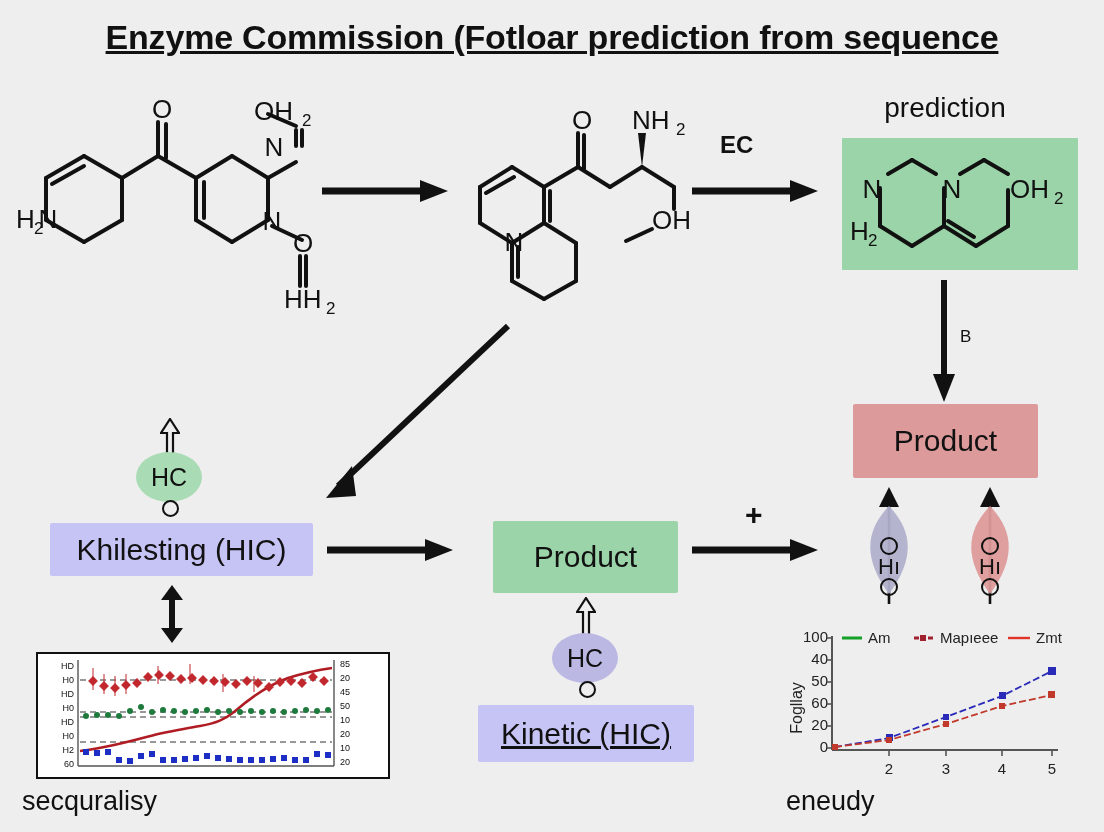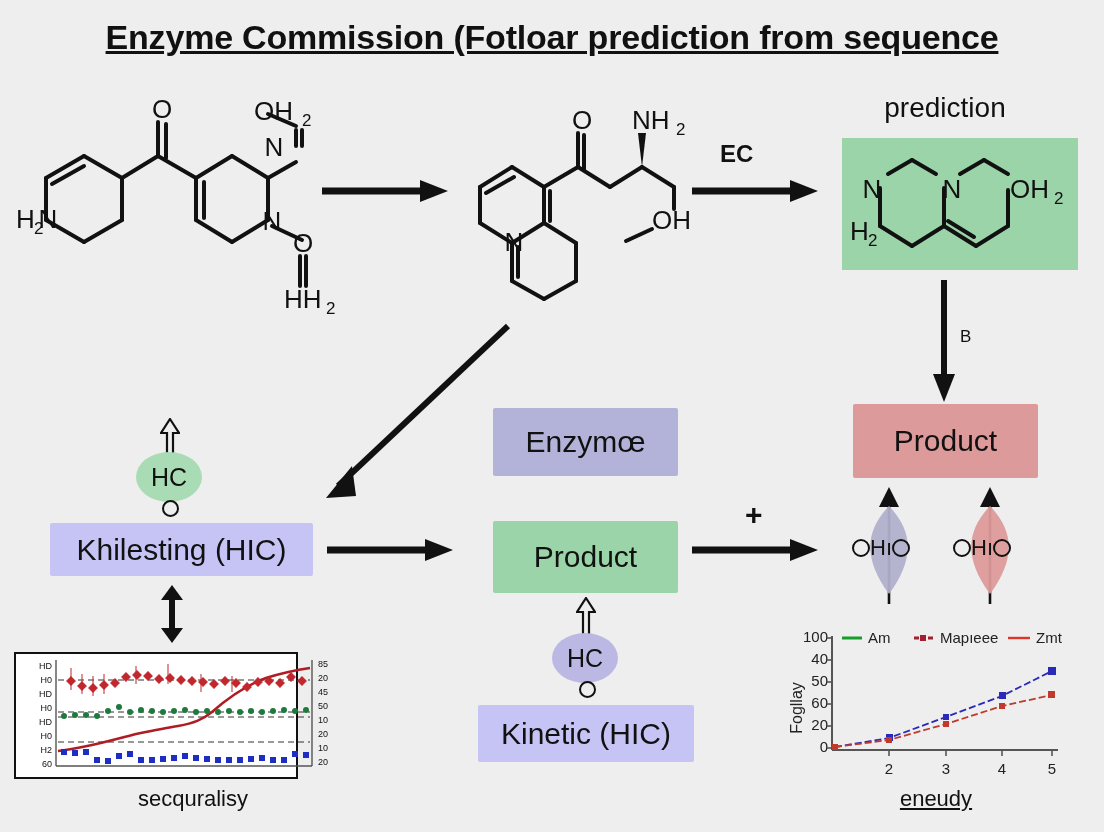--- a/index.html
+++ b/index.html
@@ -29,21 +29,21 @@
     font-size:30px;color:#111;
     border-radius:2px;
   }
   .box.lav{background:#c6c3f5;}
   .box.lavdim{background:#b3b3d9;}
   .box.grn{background:#9bd4a8;}
   .box.red{background:#dd9a9a;}
 
   
   .caption{
-    font-size:22px;color:#111;text-align:center;white-space:nowrap;
+    font-size:27px;color:#111;white-space:nowrap;
   }
   .smalltitle{
     font-size:28px;color:#111;text-align:center;white-space:nowrap;
   }
   .arrowlabel{font-size:24px;font-weight:bold;color:#111;}
   .plussym{font-size:30px;font-weight:bold;color:#111;}
   .bsym{font-size:17px;color:#111;}
 
   
   .molsvg text{font-family:"Liberation Sans", sans-serif;fill:#111;}
@@ -57,22 +57,22 @@
     border-radius:50%;
     font-size:25px;color:#111;
   }
   .blob.grn{background:#a9dcb4;}
   .blob.lav{background:#bbb8e4;}
   .ocircle{
     border:2.5px solid #111;border-radius:50%;
     width:13px;height:13px;
   }
   .lenslabel{
-    position:absolute;display:flex;flex-direction:row;
-    align-items:center;justify-content:flex-start;
+    position:absolute;display:flex;flex-direction:column;
+    align-items:center;justify-content:flex-end;
     font-size:22px;color:#111;line-height:1.05;
   }
   .lenslabel .oc{
     width:14px;height:14px;border:2.5px solid #111;border-radius:50%;
     display:block;
   }
   .lenslabel .mid{font-size:22px;}
 
   
   .chartframe{
@@ -184,21 +184,21 @@
       <text class="atom" x="192" y="124" style="font-size:26px;">OH</text>
     </svg>
   </div>
 
   <div class="abs" style="left:690px;top:178px;">
     <svg width="130" height="26" viewBox="0 0 130 26">
       <line x1="2" y1="13" x2="104" y2="13" stroke="#111" stroke-width="7"></line>
       <polygon points="100,2 128,13 100,24" fill="#111"></polygon>
     </svg>
   </div>
-  <div class="abs arrowlabel" style="left:720px;top:140px;">EC</div>
+  <div class="abs arrowlabel" style="left:720px;top:131px;">EC</div>
 
   <div class="abs smalltitle" style="left:820px;top:92px;width:250px;">prediction</div>
 
   <div class="abs" style="left:842px;top:138px;width:236px;height:132px;background:#9bd4a8;">
     <svg class="molsvg" width="236" height="132" viewBox="0 0 236 132">
       <g stroke-width="4" stroke-linecap="round">
         <line x1="38" y1="50" x2="38" y2="88"></line>
         <line x1="38" y1="88" x2="70" y2="108"></line>
         <line x1="70" y1="108" x2="102" y2="88"></line>
         <line x1="102" y1="88" x2="102" y2="50"></line>
@@ -257,21 +257,21 @@
     </svg>
   </div>
 
   <div class="abs" style="left:325px;top:537px;">
     <svg width="130" height="26" viewBox="0 0 130 26">
       <line x1="2" y1="13" x2="104" y2="13" stroke="#111" stroke-width="7"></line>
       <polygon points="100,2 128,13 100,24" fill="#111"></polygon>
     </svg>
   </div>
 
-  <div class="abs chartframe" style="left:14px;top:652px;width:284px;height:127px;">
+  <div class="abs chartframe" style="left:36px;top:652px;width:354px;height:127px;">
     <svg width="338" height="123" viewBox="0 0 338 123">
 
       <line x1="40" y1="6" x2="40" y2="112" stroke="#555" stroke-width="1.4"></line>
       <line x1="40" y1="112" x2="296" y2="112" stroke="#555" stroke-width="1.4"></line>
       <line x1="296" y1="6" x2="296" y2="112" stroke="#555" stroke-width="1.4"></line>
 
       <line x1="42" y1="26" x2="294" y2="26" stroke="#333" stroke-width="1" stroke-dasharray="6,4"></line>
       <line x1="42" y1="58" x2="294" y2="58" stroke="#333" stroke-width="1" stroke-dasharray="6,4"></line>
       <line x1="42" y1="63" x2="294" y2="63" stroke="#333" stroke-width="1" stroke-dasharray="6,4"></line>
       <line x1="42" y1="88" x2="294" y2="88" stroke="#333" stroke-width="1" stroke-dasharray="6,4"></line>
@@ -385,39 +385,36 @@
           <text x="302" y="55">50</text>
         <text x="302" y="69">10</text>
           <text x="302" y="83">20</text>
         <text x="302" y="97">10</text>
           <text x="302" y="111">20</text>
       </g>
     </svg>
   </div>
   <div class="abs caption" style="left:22px;top:786px;width:342px;">secquralisy</div>
 
-  <div class="abs box lavdim" style="left:493px;top:408px;width:185px;height:68px;">
-    <span>Enzymœ</span>
-  </div>
 
   <div class="abs box grn" style="left:493px;top:521px;width:185px;height:72px;">
     <span>Product</span>
   </div>
 
   <div class="abs" style="left:576px;top:597px;">
     <svg width="20" height="48" viewBox="0 0 20 48">
       <polygon points="10,1 19,15 13,15 13,47 7,47 7,15 1,15" fill="none" stroke="#111" stroke-width="2.2"></polygon>
     </svg>
   </div>
   <div class="abs blob lav" style="left:552px;top:633px;width:66px;height:50px;">
     <span>HC</span>
   </div>
   <div class="abs ocircle" style="left:579px;top:681px;"></div>
 
-  <div class="abs box lav" style="left:478px;top:705px;width:216px;height:57px;">
+  <div class="abs box lav" style="left:478px;top:705px;width:216px;height:57px;text-decoration:underline;">
     <span>Kinetic (HIC)</span>
   </div>
 
   <div class="abs" style="left:690px;top:537px;">
     <svg width="130" height="26" viewBox="0 0 130 26">
       <line x1="2" y1="13" x2="104" y2="13" stroke="#111" stroke-width="7"></line>
       <polygon points="100,2 128,13 100,24" fill="#111"></polygon>
     </svg>
   </div>
   <div class="abs plussym" style="left:745px;top:498px;">+</div>
@@ -512,15 +509,15 @@
         <line x1="56" y1="10" x2="76" y2="10" stroke="#15a02a" stroke-width="3"></line>
         <text class="rlegend" x="82" y="15">Am</text>
         <line x1="128" y1="10" x2="148" y2="10" stroke="#a02030" stroke-width="3" stroke-dasharray="5,2"></line>
         <rect x="134" y="7" width="6" height="6" fill="#a02030"></rect>
         <text class="rlegend" x="154" y="15">Mapıeee</text>
         <line x1="222" y1="10" x2="244" y2="10" stroke="#e03428" stroke-width="2.4"></line>
         <text class="rlegend" x="250" y="15">Zmt</text>
       </g>
     </svg>
   </div>
-  <div class="abs caption" style="left:786px;top:786px;width:300px;text-decoration:underline;">eneudy</div>
+  <div class="abs caption" style="left:786px;top:786px;width:300px;">eneudy</div>
 
 </div>
 
 </body></html>

